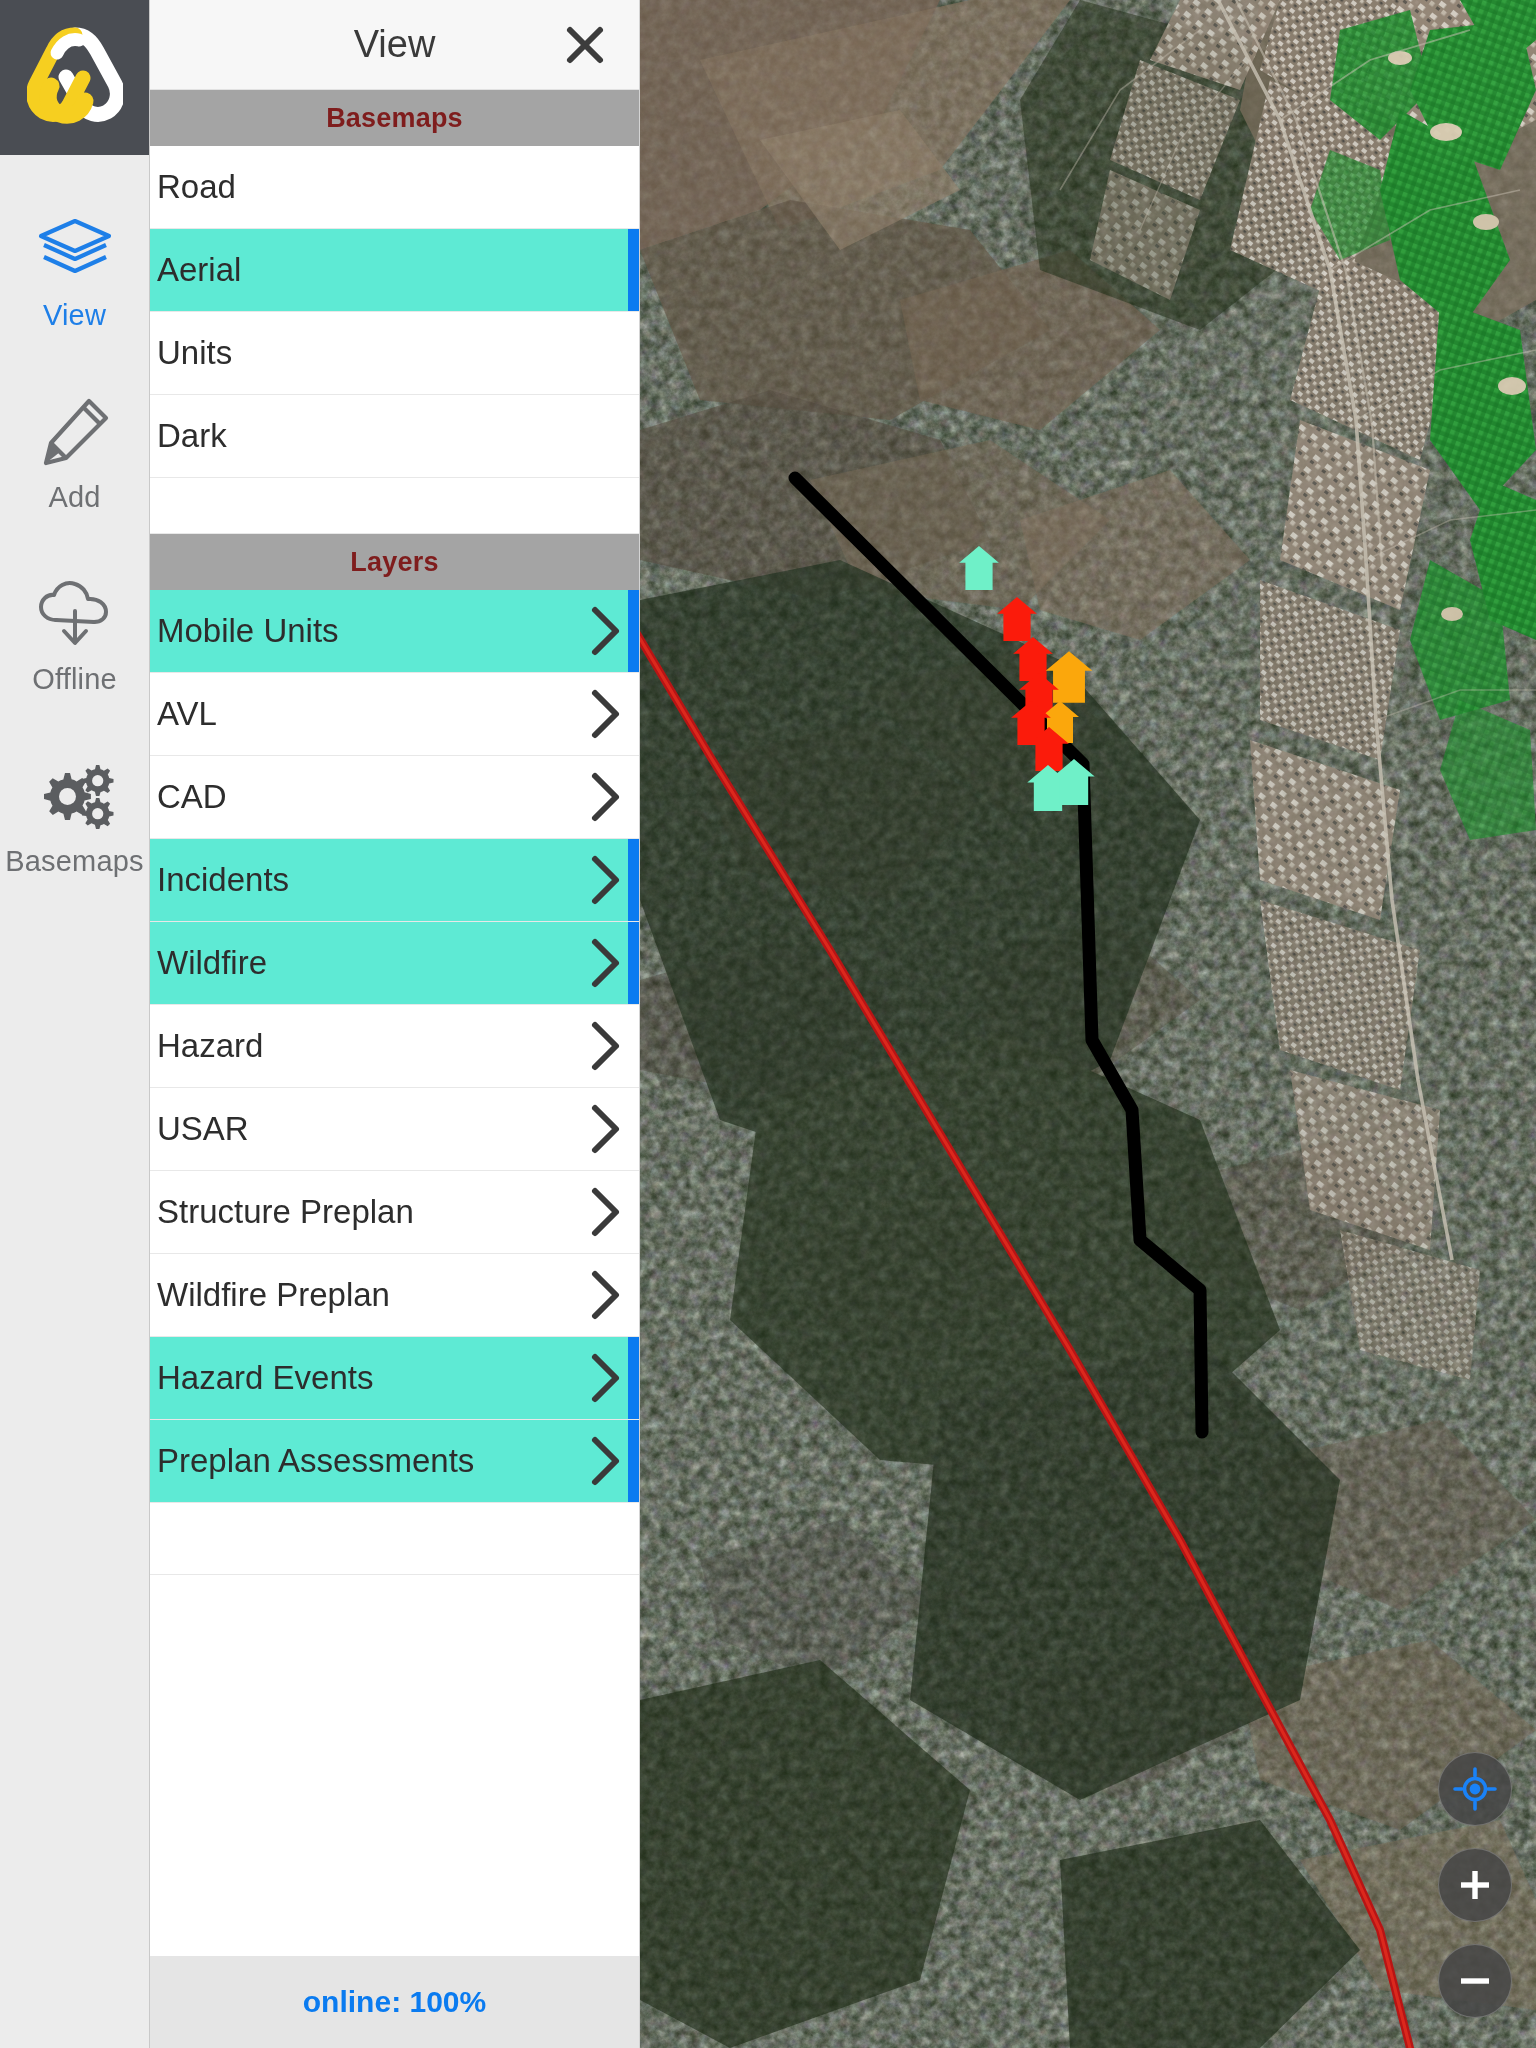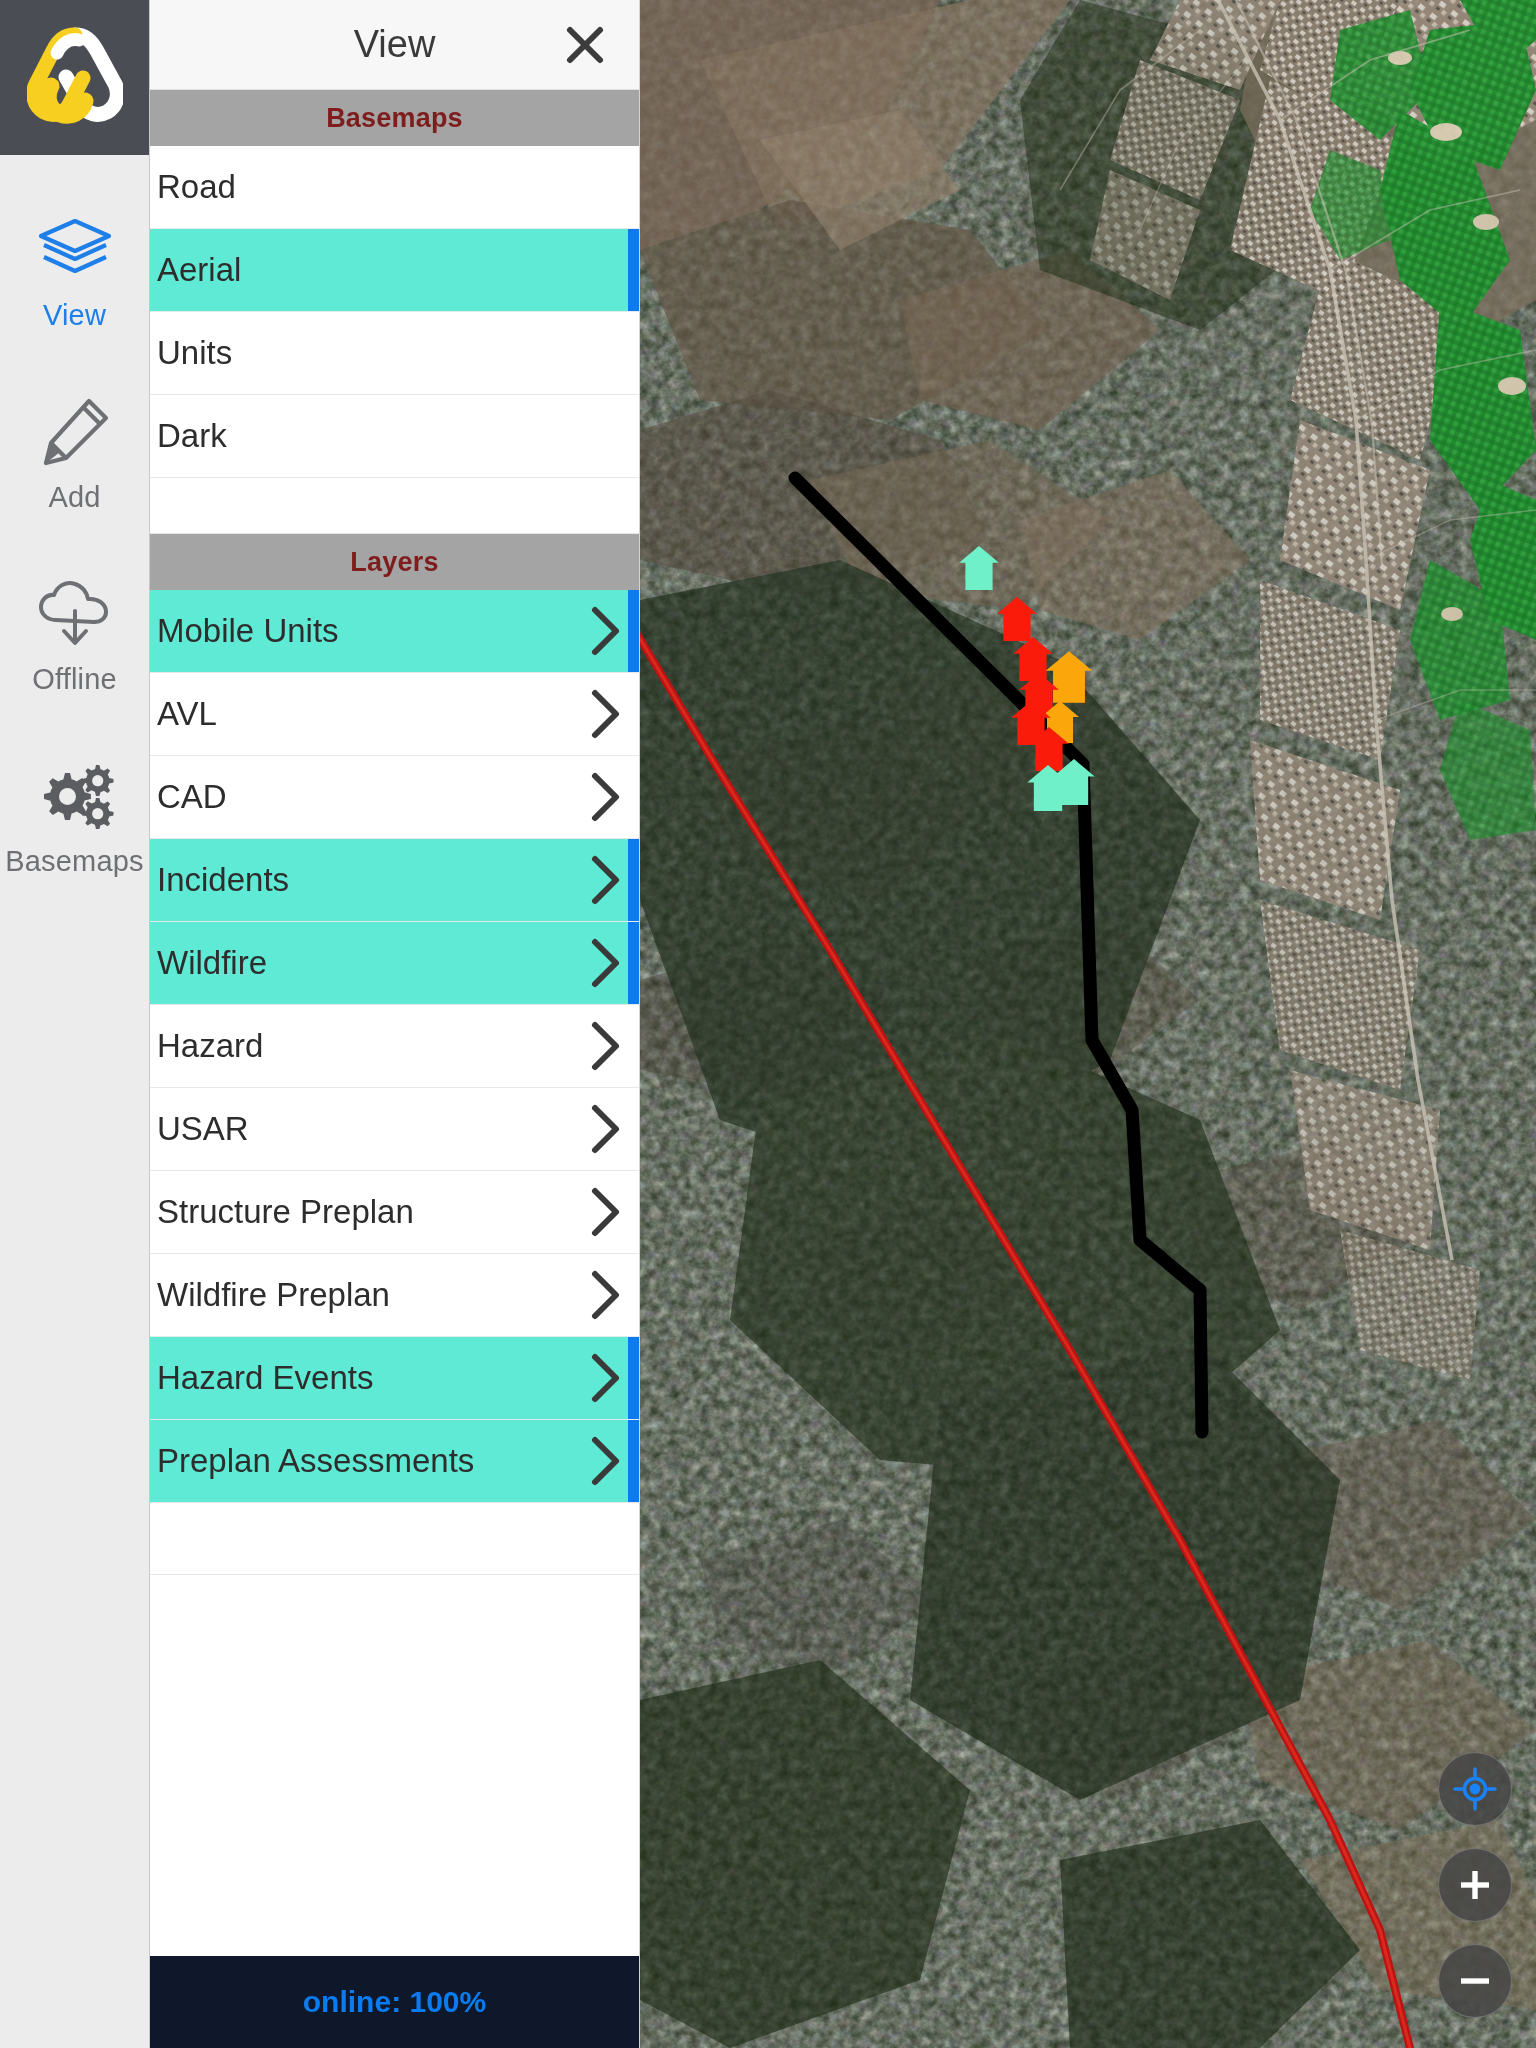--- a/index.html
+++ b/index.html
@@ -94,21 +94,21 @@
   .row-active-bar {
     position: absolute; right: 0; top: 0; bottom: 0;
     width: 11px; background: #0a7bf0;
   }
   .row.spacer { height: 56px; border-bottom: 1px solid #e8e8e8; background:#fff; cursor: default;}
   .row.spacer2 { height: 72px; border-bottom: 1px solid #e8e8e8; background:#fff; cursor: default;}
 
   .panel-footer {
     height: 92px; flex: 0 0 92px;
     display: flex; align-items: center; justify-content: center;
-    background: #0f172a;
+    background: #e5e5e5;
   }
   .footer-status { font-size: 30px; color: #0a7bf0; font-weight: bold; }
 
   
   .map {
     flex: 1 1 auto; height: 2048px; position: relative; overflow: hidden;
     background: #2e3b24;
   }
   .map-canvas { position: absolute; inset: 0; }
   .map-ctrls {

